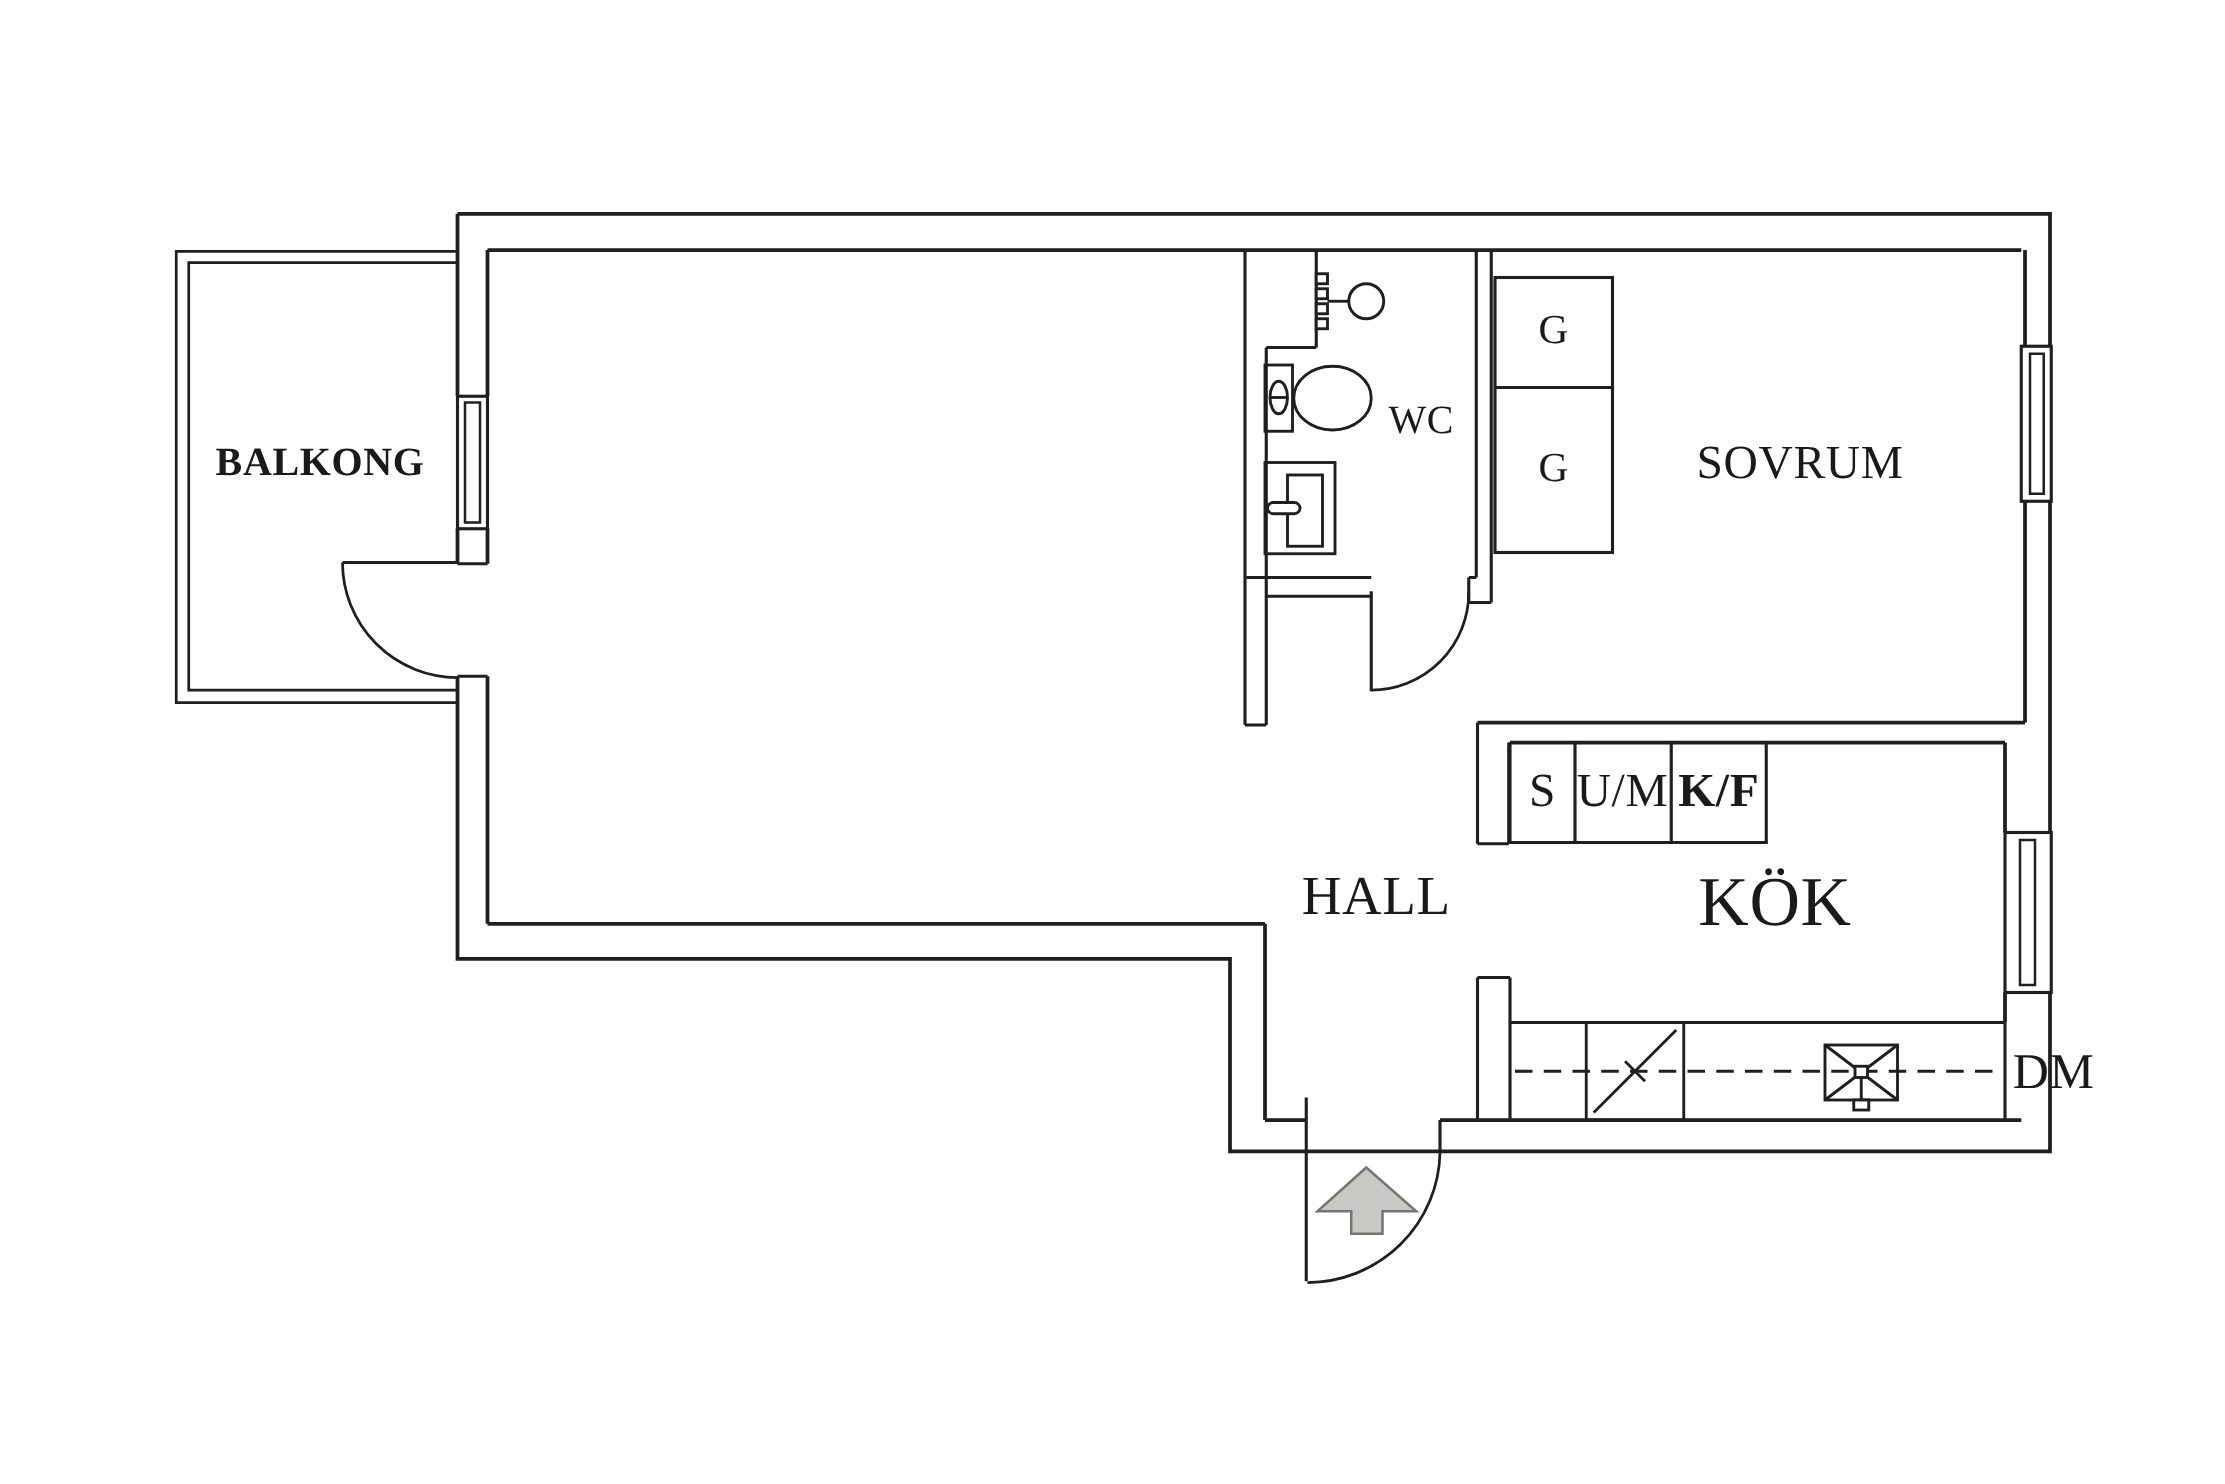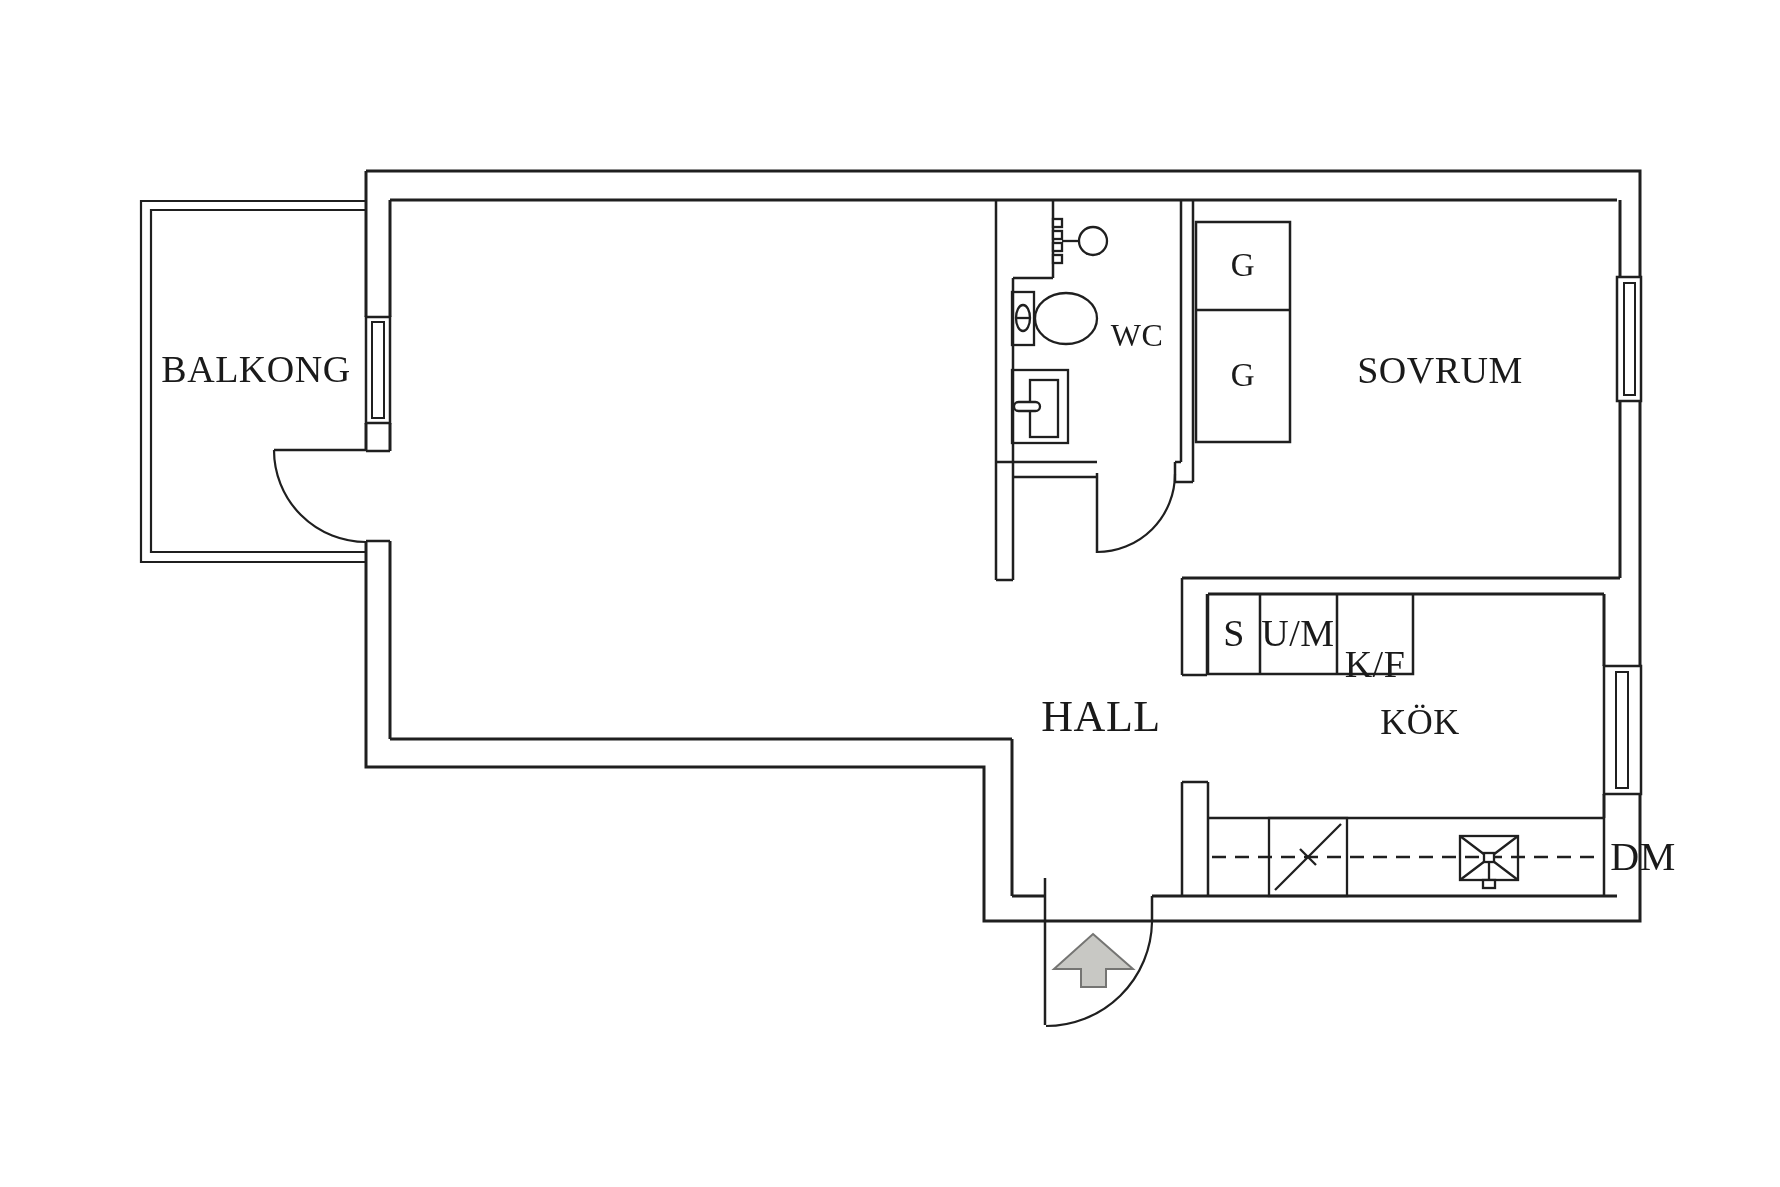--- a/index.html
+++ b/index.html
@@ -13,31 +13,31 @@
   #plan-svg{position:absolute;left:0;top:0;}
   .lbl{
     position:absolute;
     transform:translate(-50%,-50%);
     color:#1a1a1a;
     white-space:nowrap;
     letter-spacing:0.5px;
     line-height:1;
     user-select:none;
   }
-  .lbl-balkong   {left:256px; top:369px; font-size:38px;}
+  .lbl-balkong   {left:256px; top:369px; font-size:32px;font-weight:bold;}
   .lbl-vardagsrum{left:683px; top:453px; font-size:41px;}
   .lbl-wc        {left:1137px;top:335px; font-size:32px;}
   .lbl-sovrum    {left:1416px;top:370px; font-size:38px;margin-left:24px;}
   .lbl-hall      {left:1101px;top:717px; font-size:44px;}
-  .lbl-kok       {left:1420px;top:722px; font-size:36px;}
+  .lbl-kok       {left:1420px;top:722px; font-size:56px;}
   .lbl-g1        {left:1243px;top:265px; font-size:33px;}
   .lbl-g2        {left:1243px;top:375px; font-size:33px;}
   .lbl-s         {left:1234px;top:633px; font-size:38px;}
   .lbl-um        {left:1298px;top:633px; font-size:38px;}
-  .lbl-kf        {left:1375px;top:664px; font-size:38px;}
+  .lbl-kf        {left:1375px;top:633px; font-size:38px;font-weight:bold;}
   .lbl-dm        {left:1643px;top:857px; font-size:40px;}
   .lbl-footer{
     left:893px;top:1093px;
     font-size:27px;
     font-style:italic;
     letter-spacing:0px;
   }
   
   .w3{stroke:#1f1f1f;stroke-width:3;fill:none;}
   .w25{stroke:#1f1f1f;stroke-width:2.5;fill:none;}

